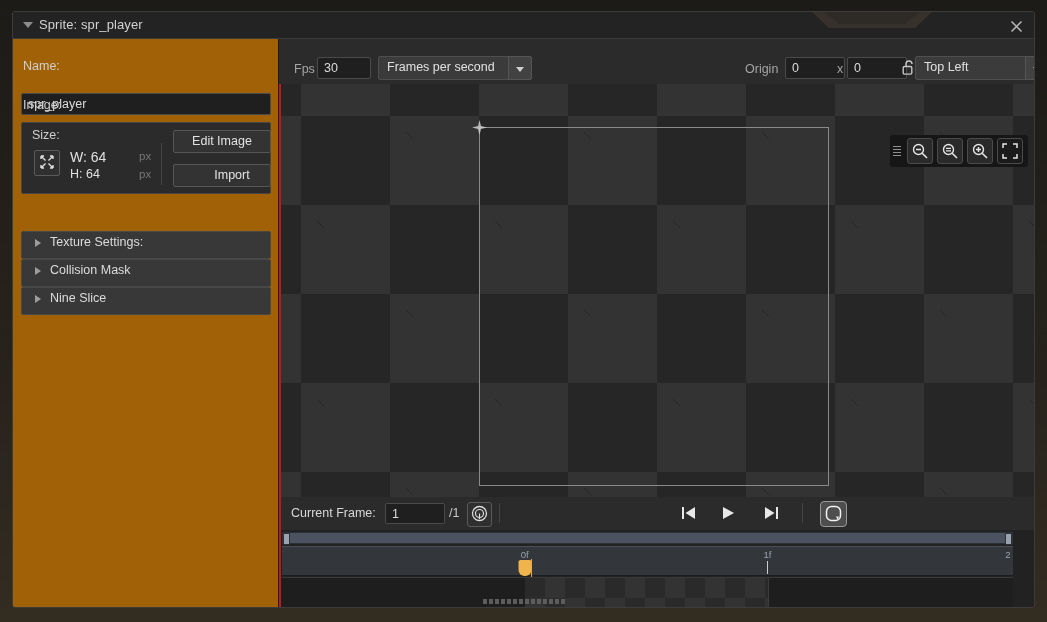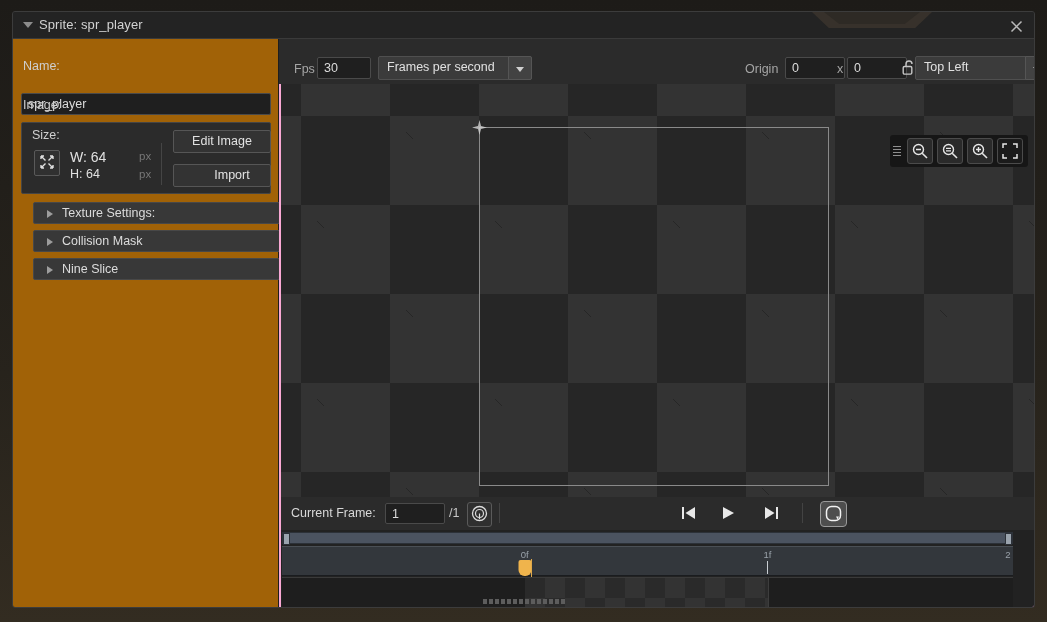--- a/index.html
+++ b/index.html
@@ -179,27 +179,28 @@
     text-align: center;
     padding: 0;
     box-sizing: border-box;
   }
   #edit-image-button { top: 7px; }
   #import-button { top: 41px; padding-left: 20px; }
 
   
   .section-header {
     position: absolute;
-    left: 20px;
-    width: 250px; height: 22px;
+    left: 8px;
+    width: 250px; height: 28px;
     background: #383838;
     border: 1px solid #484848;
     border-radius: 2px;
     box-sizing: border-box;
     cursor: pointer;
+    margin-top: 29px;
   }
   #section-texture  { top: 163px; }
   #section-collision{ top: 191px; }
   #section-nineslice{ top: 219px; }
   .section-arrow {
     position: absolute;
     left: 13px; top: 7px;
     width: 0; height: 0;
     border-top: 4.5px solid transparent;
     border-bottom: 4.5px solid transparent;
@@ -210,21 +211,21 @@
     left: 28px; top: 3px;
     font-size: 12.5px;
     color: #dcdcdc;
   }
 
   
   #right-area {
     position: absolute;
     left: 266px; top: 27px;
     width: 757px; height: 570px;
-    background: #f9a8d4;
+    background: #b91c1c;
   }
 
   
   #toolbar {
     position: absolute;
     left: 0; top: 0;
     width: 100%; height: 45px;
     background: #2b2b2b;
   }
   #fps-label {

